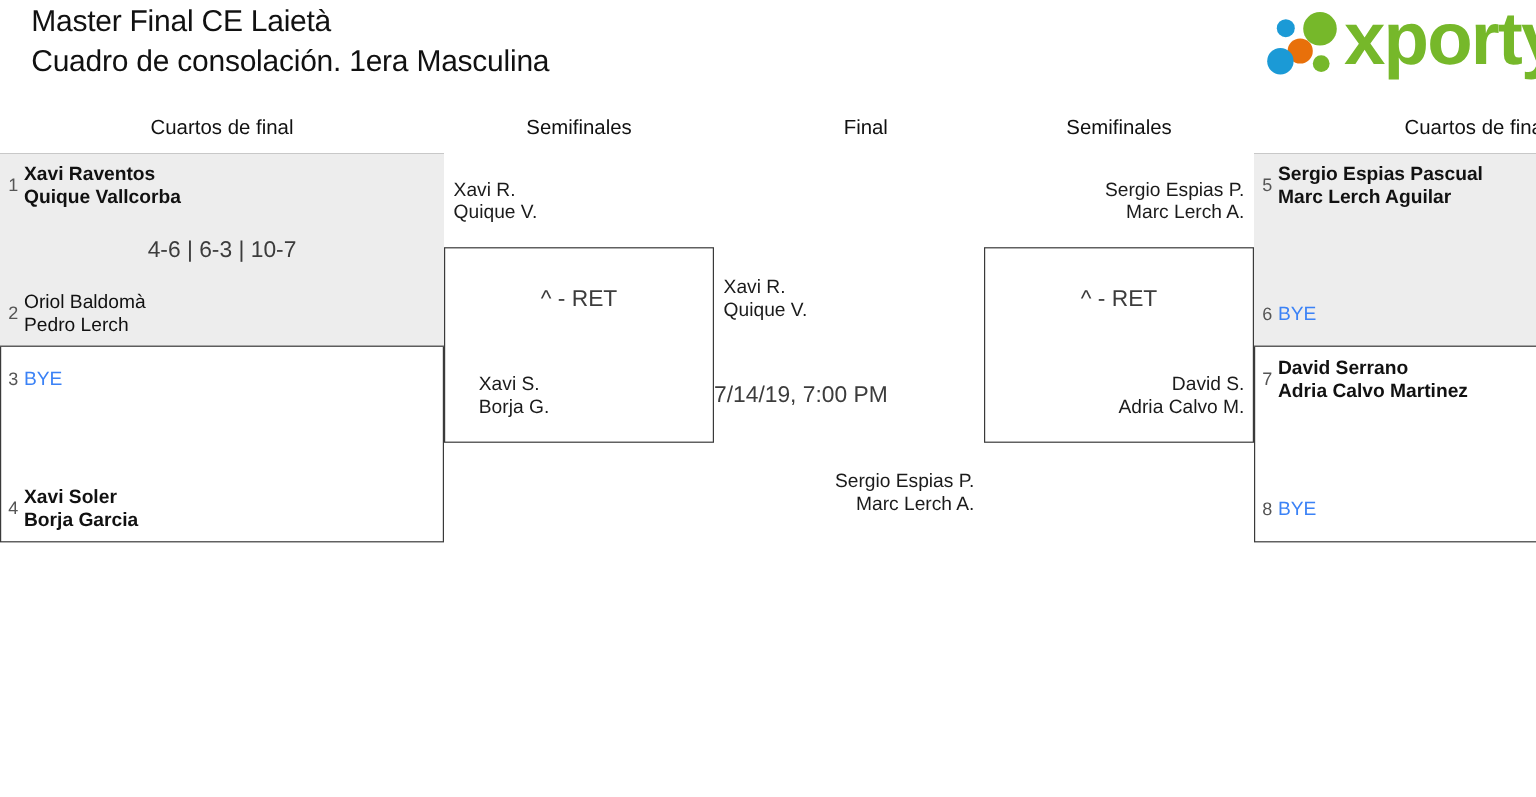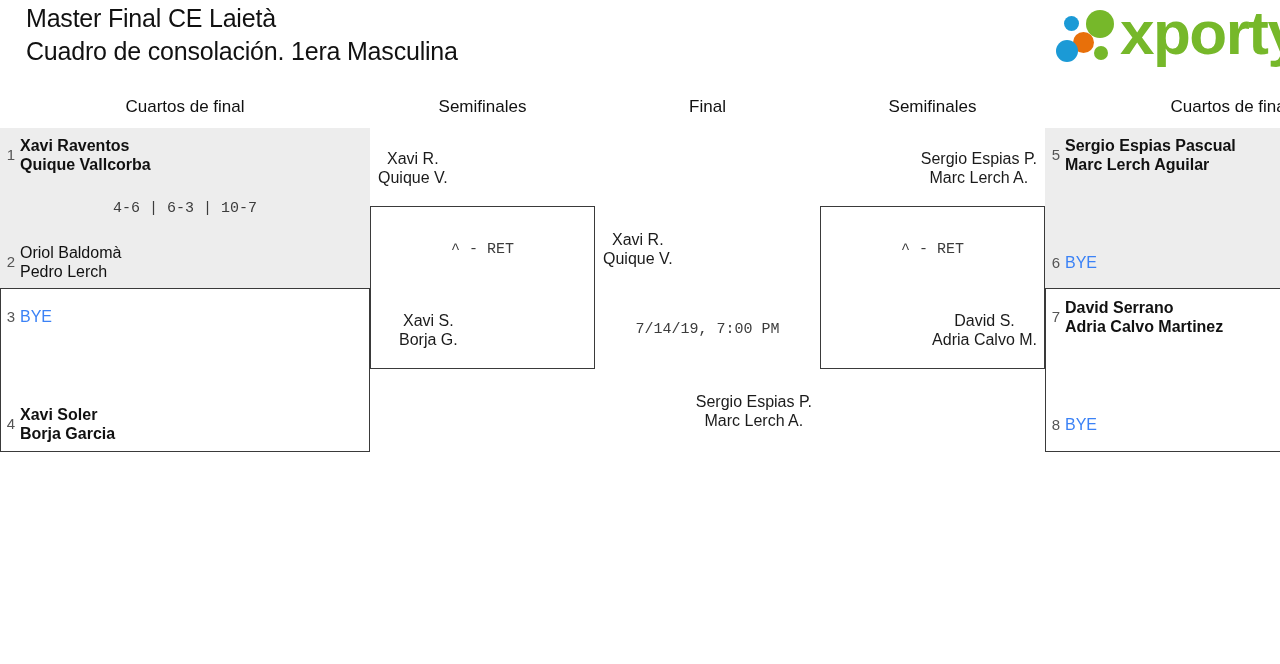--- a/index.html
+++ b/index.html
@@ -75,21 +75,21 @@
     top: 96px;
     font-size: 17px;
     line-height: 22px;
     font-weight: 400;
     color: #111111;
     text-align: center;
     white-space: nowrap;
   }
   #round-qf-left   { left: 0px;   width: 370px; }
   #round-sf-left   { left: 370px; width: 225px; }
-  #round-final     { left: 595px; width: 225px; }
+  #round-final     { left: 609px; width: 225px; }
   #round-sf-right  { left: 820px; width: 225px; }
   #round-qf-right  { left: 1045px; width: 370px; text-align: center; }
 
   
   .box {
     position: absolute;
     box-sizing: border-box;
     border: 1px solid #3a3a3a;
   }
 
@@ -157,37 +157,36 @@
 
   
   #team-5 { left: 1047px; top: 136px; }
   #team-6 { left: 1047px; top: 244px; }
   #team-7 { left: 1047px; top: 298px; }
   #team-8 { left: 1047px; top: 406px; }
 
   
   .score {
     position: absolute;
-    font-size: 15px;
+    font-size: 19px;
     line-height: 20px;
     color: #3c3c3c;
     white-space: nowrap;
-    font-family: Liberation Mono, monospace;
   }
   #qf1-score { left: 0px; top: 199px; width: 370px; text-align: center; }
   #sf-left-score  { left: 370px; top: 240px; width: 225px; text-align: center; }
   #sf-right-score { left: 820px; top: 240px; width: 225px; text-align: center; }
-  #final-datetime { left: 595px; top: 320px; width: 225px; text-align: center; }
+  #final-datetime { left: 595px; top: 320px; width: 225px; }
 
   
   .advance {
     position: absolute;
     white-space: nowrap;
   }
-  .advance .pname { color: #1b1b1b; text-align: center; }
+  .advance .pname { color: #1b1b1b; }
   .advance.right-al { text-align: right; }
 
   #adv-sf-left     { left: 378px; top: 149px; }
   #adv-sf-right    { right: 243px; top: 149px; text-align: right; }
   #adv-final-left  { left: 603px; top: 230px; }
   #adv-sf2-left    { left: 399px; top: 311px; }
   #adv-sf2-right   { right: 243px; top: 311px; text-align: right; }
   #adv-champion    { right: 468px; top: 392px; text-align: right; }
 </style>
 </head>

